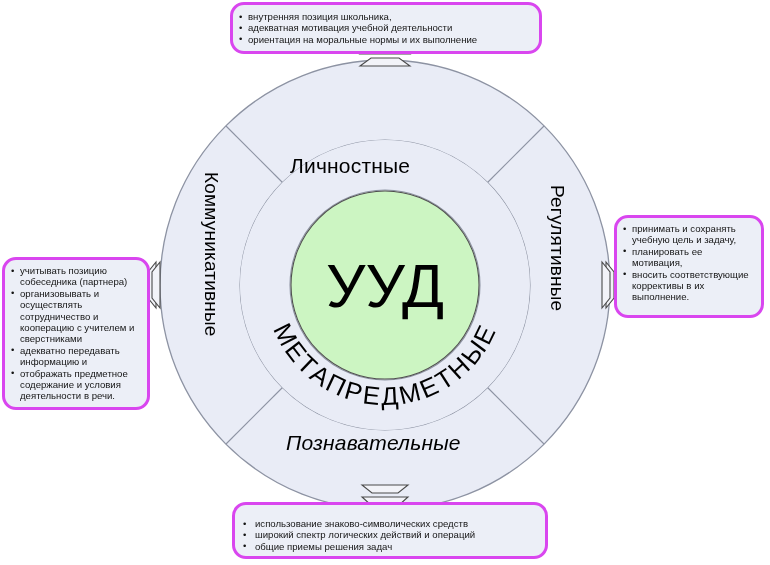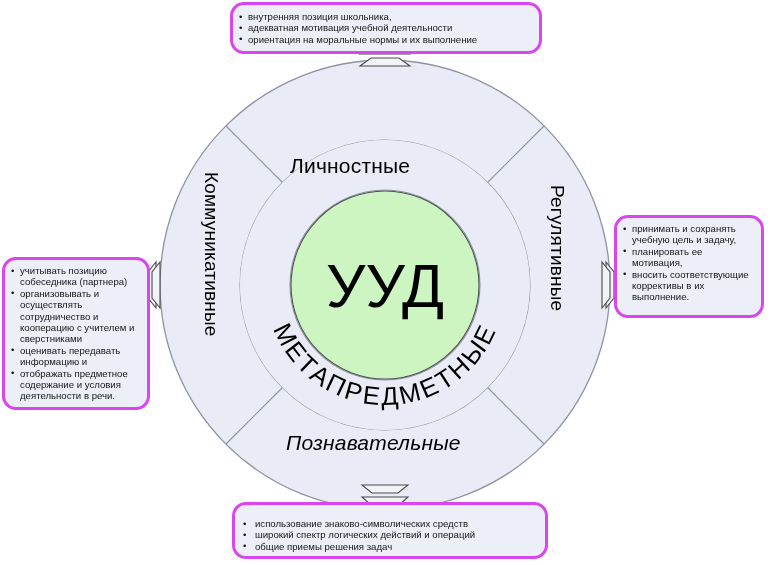--- a/index.html
+++ b/index.html
@@ -179,21 +179,21 @@
       <li>использование знаково-символических средств</li>
       <li>широкий спектр логических действий и операций</li>
       <li>общие приемы решения задач</li>
     </ul>
   </div>
 
   <div class="callout" id="box-left">
     <ul>
       <li>учитывать позицию собеседника (партнера)</li>
       <li>организовывать и осуществлять сотрудничество и кооперацию с учителем и сверстниками</li>
-      <li>оценивать передавать информацию и</li>
+      <li>адекватно передавать информацию и</li>
       <li>отображать предметное содержание и условия деятельности в речи.</li>
     </ul>
   </div>
 
   <div class="callout" id="box-right">
     <ul>
       <li>принимать и сохранять учебную цель и задачу,</li>
       <li>планировать ее мотивация,</li>
       <li>вносить соответствующие коррективы в их выполнение.</li>
     </ul>

